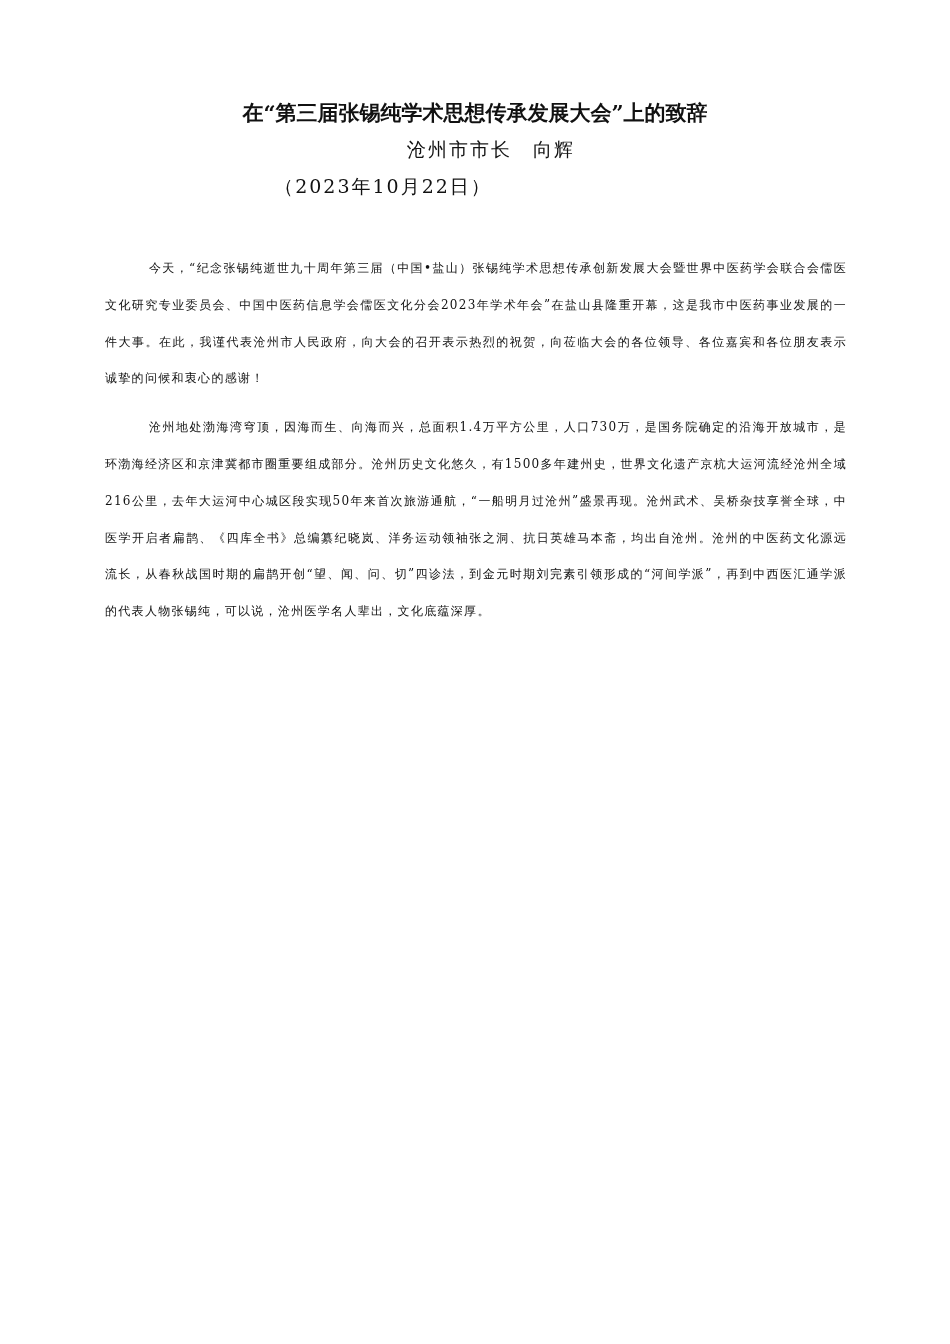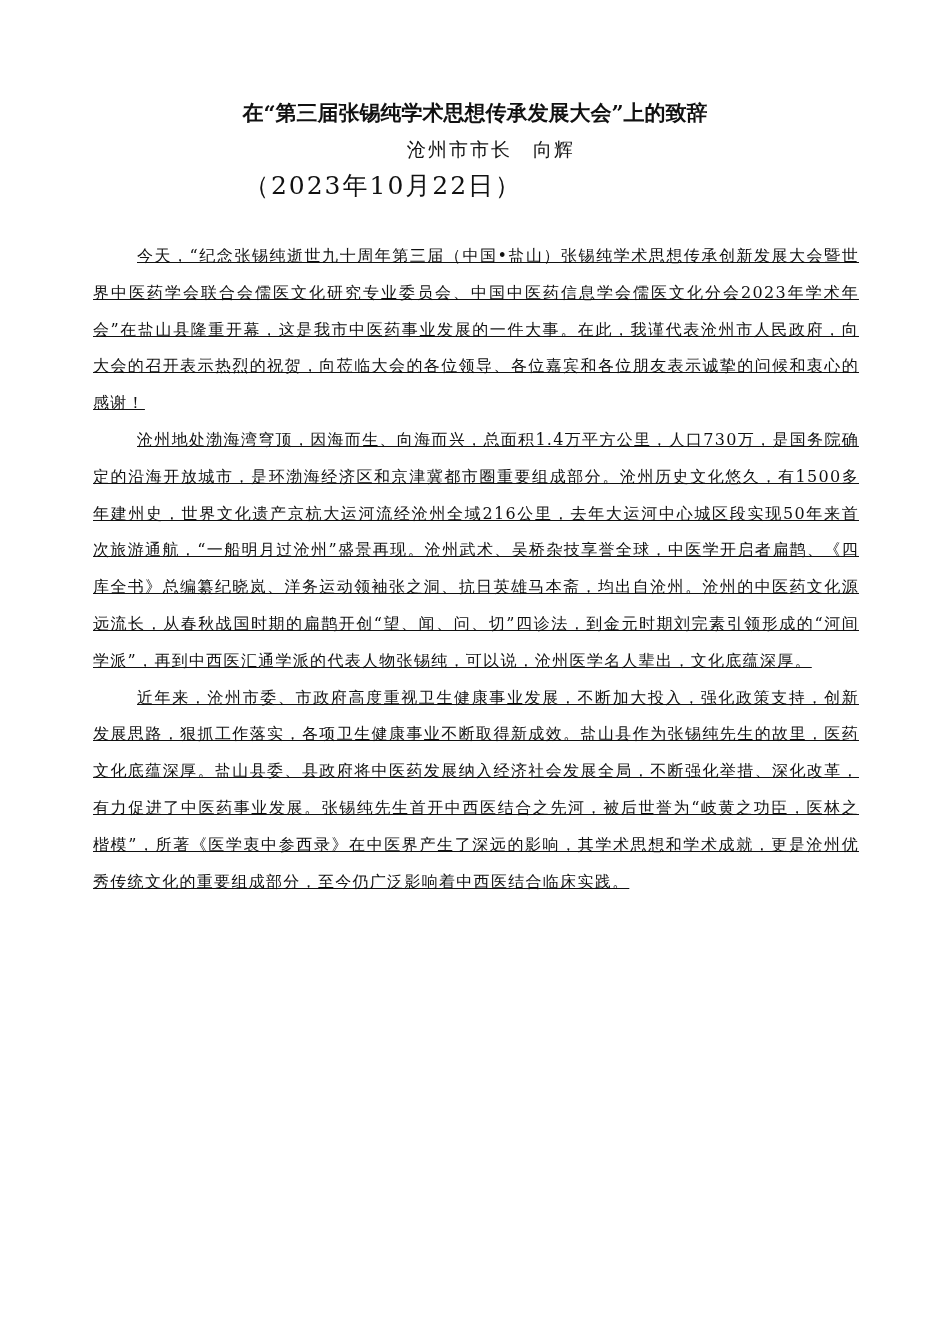--- a/index.html
+++ b/index.html
@@ -3,29 +3,28 @@
   <meta charset="utf-8">
   <style>
     html, body { margin: 0; padding: 0; background: #ffffff; }
     body { width: 950px; height: 1344px; overflow: hidden; position: relative;
            font-family: "DejaVu Serif", "Liberation Serif", serif; color: #111; }
     .title { position: absolute; top: 98px; left: 0; width: 950px; text-align: center;
              font-size: 21px; font-weight: bold; line-height: 30px; letter-spacing: 0px; }
     .author { position: absolute; top: 135px; left: 0; width: 950px; text-align: center;
               font-size: 19px; line-height: 28px; letter-spacing: 2px; padding-left: 16px; }
     .date { position: absolute; top: 172px; left: 0; width: 766px; text-align: center;
-            font-size: 25px; line-height: 28px; letter-spacing: 2px; }
+            font-size: 19px; line-height: 28px; letter-spacing: 2px; }
     .body { position: absolute; top: 238px; left: 93px; width: 766px; }
-    .para { margin: 0; font-size: 16px; line-height: 36.8px; text-indent: 44px;
-            text-align: justify; text-align-last: left; letter-spacing: 1.3px; text-decoration: underline; }
+    .para { margin: 12px; font-size: 12px; line-height: 36.8px; text-indent: 44px;
+            text-align: justify; text-align-last: left; letter-spacing: 1.3px; }
   </style>
 </head>
 <body>
 
 <div class="title">在“第三届张锡纯学术思想传承发展大会”上的致辞</div>
 <div class="author">沧州市市长　向辉</div>
 <div class="date">（2023年10月22日）</div>
 
 <div class="body">
   <p class="para">今天，“纪念张锡纯逝世九十周年第三届（中国•盐山）张锡纯学术思想传承创新发展大会暨世界中医药学会联合会儒医文化研究专业委员会、中国中医药信息学会儒医文化分会2023年学术年会”在盐山县隆重开幕，这是我市中医药事业发展的一件大事。在此，我谨代表沧州市人民政府，向大会的召开表示热烈的祝贺，向莅临大会的各位领导、各位嘉宾和各位朋友表示诚挚的问候和衷心的感谢！</p>
   <p class="para">沧州地处渤海湾穹顶，因海而生、向海而兴，总面积1.4万平方公里，人口730万，是国务院确定的沿海开放城市，是环渤海经济区和京津冀都市圈重要组成部分。沧州历史文化悠久，有1500多年建州史，世界文化遗产京杭大运河流经沧州全域216公里，去年大运河中心城区段实现50年来首次旅游通航，“一船明月过沧州”盛景再现。沧州武术、吴桥杂技享誉全球，中医学开启者扁鹊、《四库全书》总编纂纪晓岚、洋务运动领袖张之洞、抗日英雄马本斋，均出自沧州。沧州的中医药文化源远流长，从春秋战国时期的扁鹊开创“望、闻、问、切”四诊法，到金元时期刘完素引领形成的“河间学派”，再到中西医汇通学派的代表人物张锡纯，可以说，沧州医学名人辈出，文化底蕴深厚。</p>
-  <p class="para">近年来，沧州市委、市政府高度重视卫生健康事业发展，不断加大投入，强化政策支持，创新发展思路，狠抓工作落实，各项卫生健康事业不断取得新成效。盐山县作为张锡纯先生的故里，医药文化底蕴深厚。盐山县委、县政府将中医药发展纳入经济社会发展全局，不断强化举措、深化改革，有力促进了中医药事业发展。张锡纯先生首开中西医结合之先河，被后世誉为“岐黄之功臣，医林之楷模”，所著《医学衷中参西录》在中医界产生了深远的影响，其学术思想和学术成就，更是沧州优秀传统文化的重要组成部分，至今仍广泛影响着中西医结合临床实践。</p>
 </div>
 
 </body></html>

